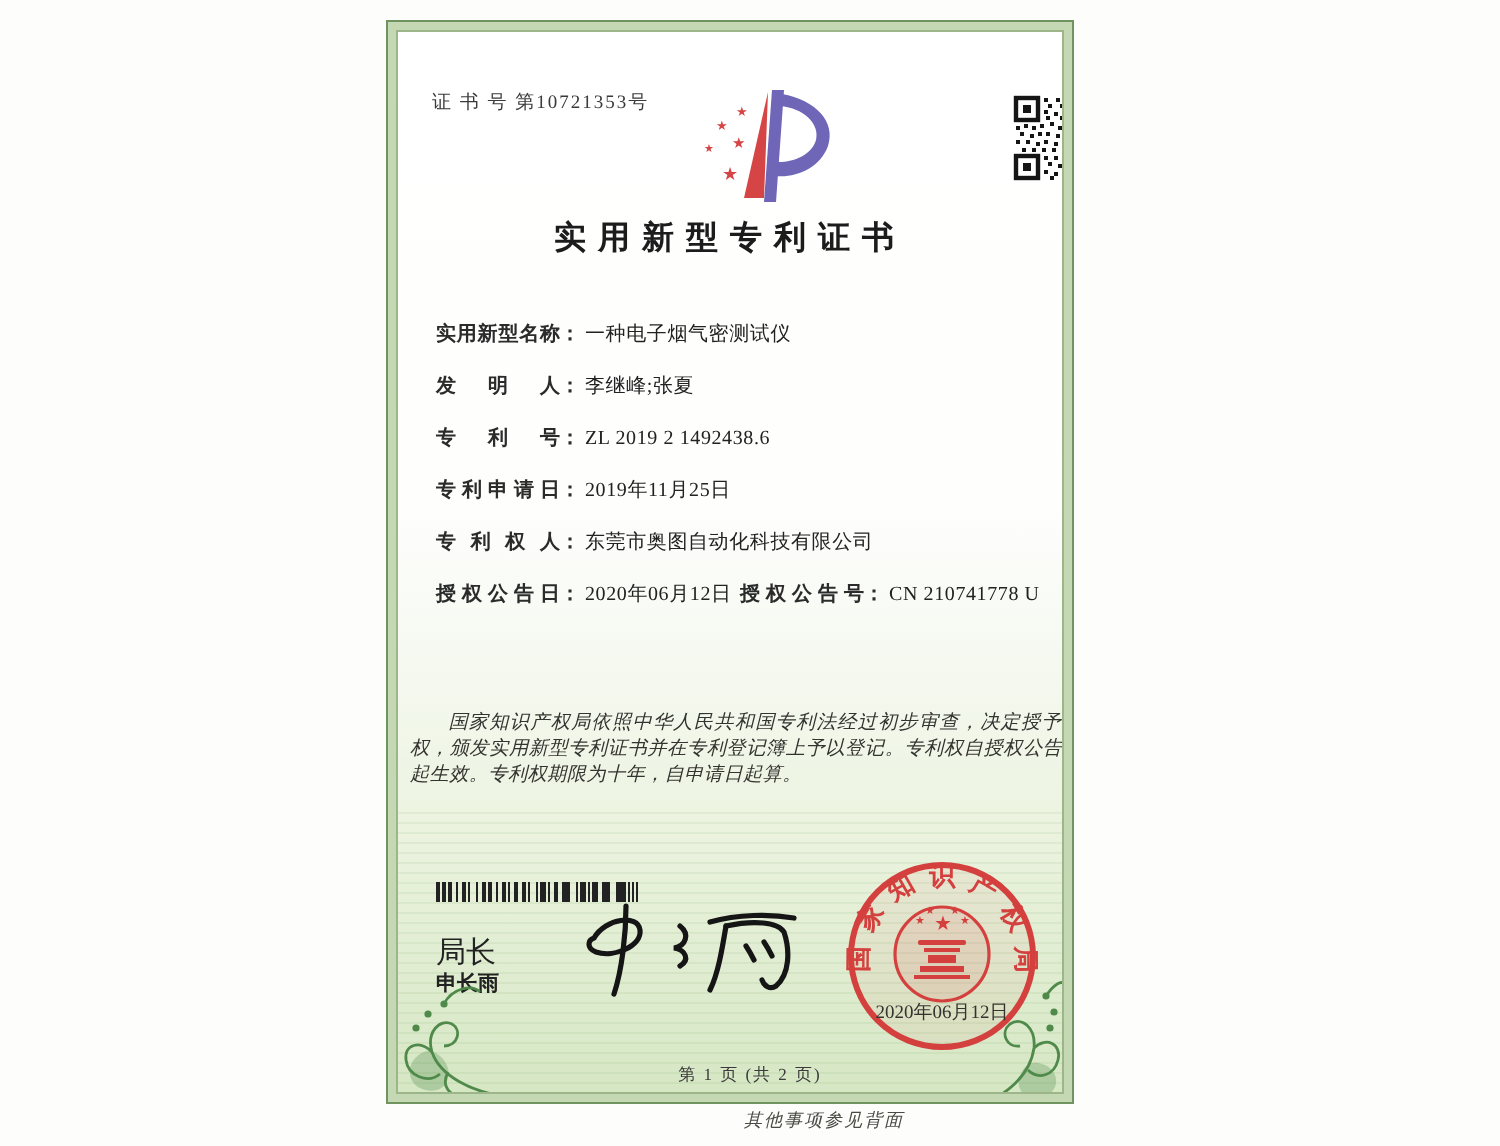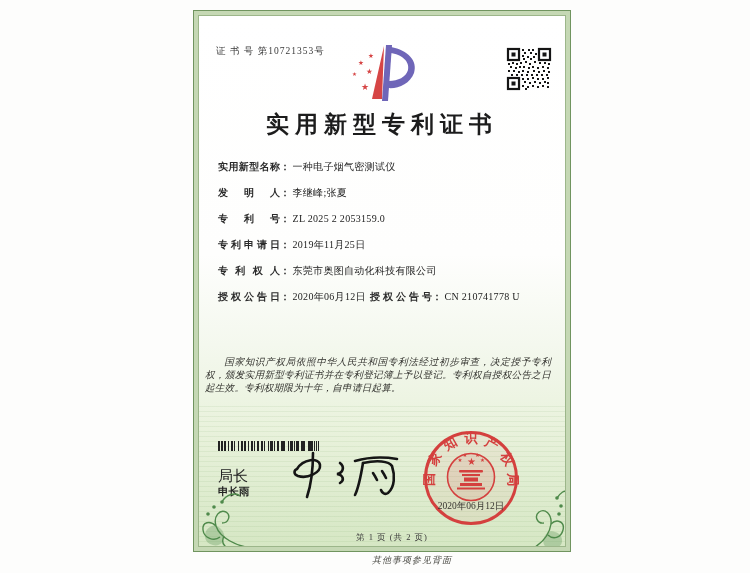--- a/index.html
+++ b/index.html
@@ -4,21 +4,21 @@
 <style>
   html,body{margin:0;padding:0;}
   body{
     width:750px;height:573px;position:relative;overflow:hidden;
     background:#fdfdfc;
     font-family:"Liberation Serif","DejaVu Serif",serif;
     color:#222;
   }
   
   .certificate{
-    position:absolute;left:193px;top:10px;width:378px;height:542px;
+    position:absolute;left:193px;top:10px;width:344px;height:542px;
     box-sizing:border-box;
     border:1px solid #70945f;
     background:#fff;
   }
   .frame-band{
     position:absolute;inset:0;
     border:4px solid #c5d8b4;box-sizing:border-box;
   }
   .sheet{
     position:absolute;inset:4px;
@@ -33,21 +33,21 @@
   }
   
   .cert-no{
     position:absolute;left:17px;top:29px;
     font-size:9.5px;letter-spacing:1px;color:#3a3a3a;
   }
   .logo{position:absolute;left:151px;top:27px;width:72px;height:62px;}
   .qr{position:absolute;left:307px;top:31px;width:46px;height:44px;}
   .doc-title{
     position:absolute;left:0;right:0;top:93px;
-    text-align:center;font-size:23px;font-weight:bold;
+    text-align:center;font-size:16px;font-weight:bold;
     letter-spacing:6px;color:#1c1c1c;
   }
   
   .fields{position:absolute;left:19px;top:144px;width:336px;font-size:10px;}
   .frow{height:11px;margin-bottom:15px;white-space:nowrap;position:relative;}
   .flabel{display:inline-block;width:62px;text-align:justify;text-align-last:justify;font-weight:bold;color:#2b2b2b;vertical-align:top;}
   .colon{font-weight:bold;color:#2b2b2b;}
   .fvalue{color:#222;letter-spacing:0.3px;}
   .grant-right{position:absolute;left:152px;top:0;white-space:nowrap;}
   
@@ -127,21 +127,21 @@
       <div class="frow">
         <span class="flabel">实用新型名称</span><span class="colon">：</span>
         <span class="fvalue">一种电子烟气密测试仪</span>
       </div>
       <div class="frow">
         <span class="flabel">发明人</span><span class="colon">：</span>
         <span class="fvalue">李继峰;张夏</span>
       </div>
       <div class="frow">
         <span class="flabel">专利号</span><span class="colon">：</span>
-        <span class="fvalue">ZL 2025 2 2053159.0</span>
+        <span class="fvalue">ZL 2019 2 1492438.6</span>
       </div>
       <div class="frow">
         <span class="flabel">专利申请日</span><span class="colon">：</span>
         <span class="fvalue">2019年11月25日</span>
       </div>
       <div class="frow">
         <span class="flabel">专利权人</span><span class="colon">：</span>
         <span class="fvalue">东莞市奥图自动化科技有限公司</span>
       </div>
       <div class="frow">

